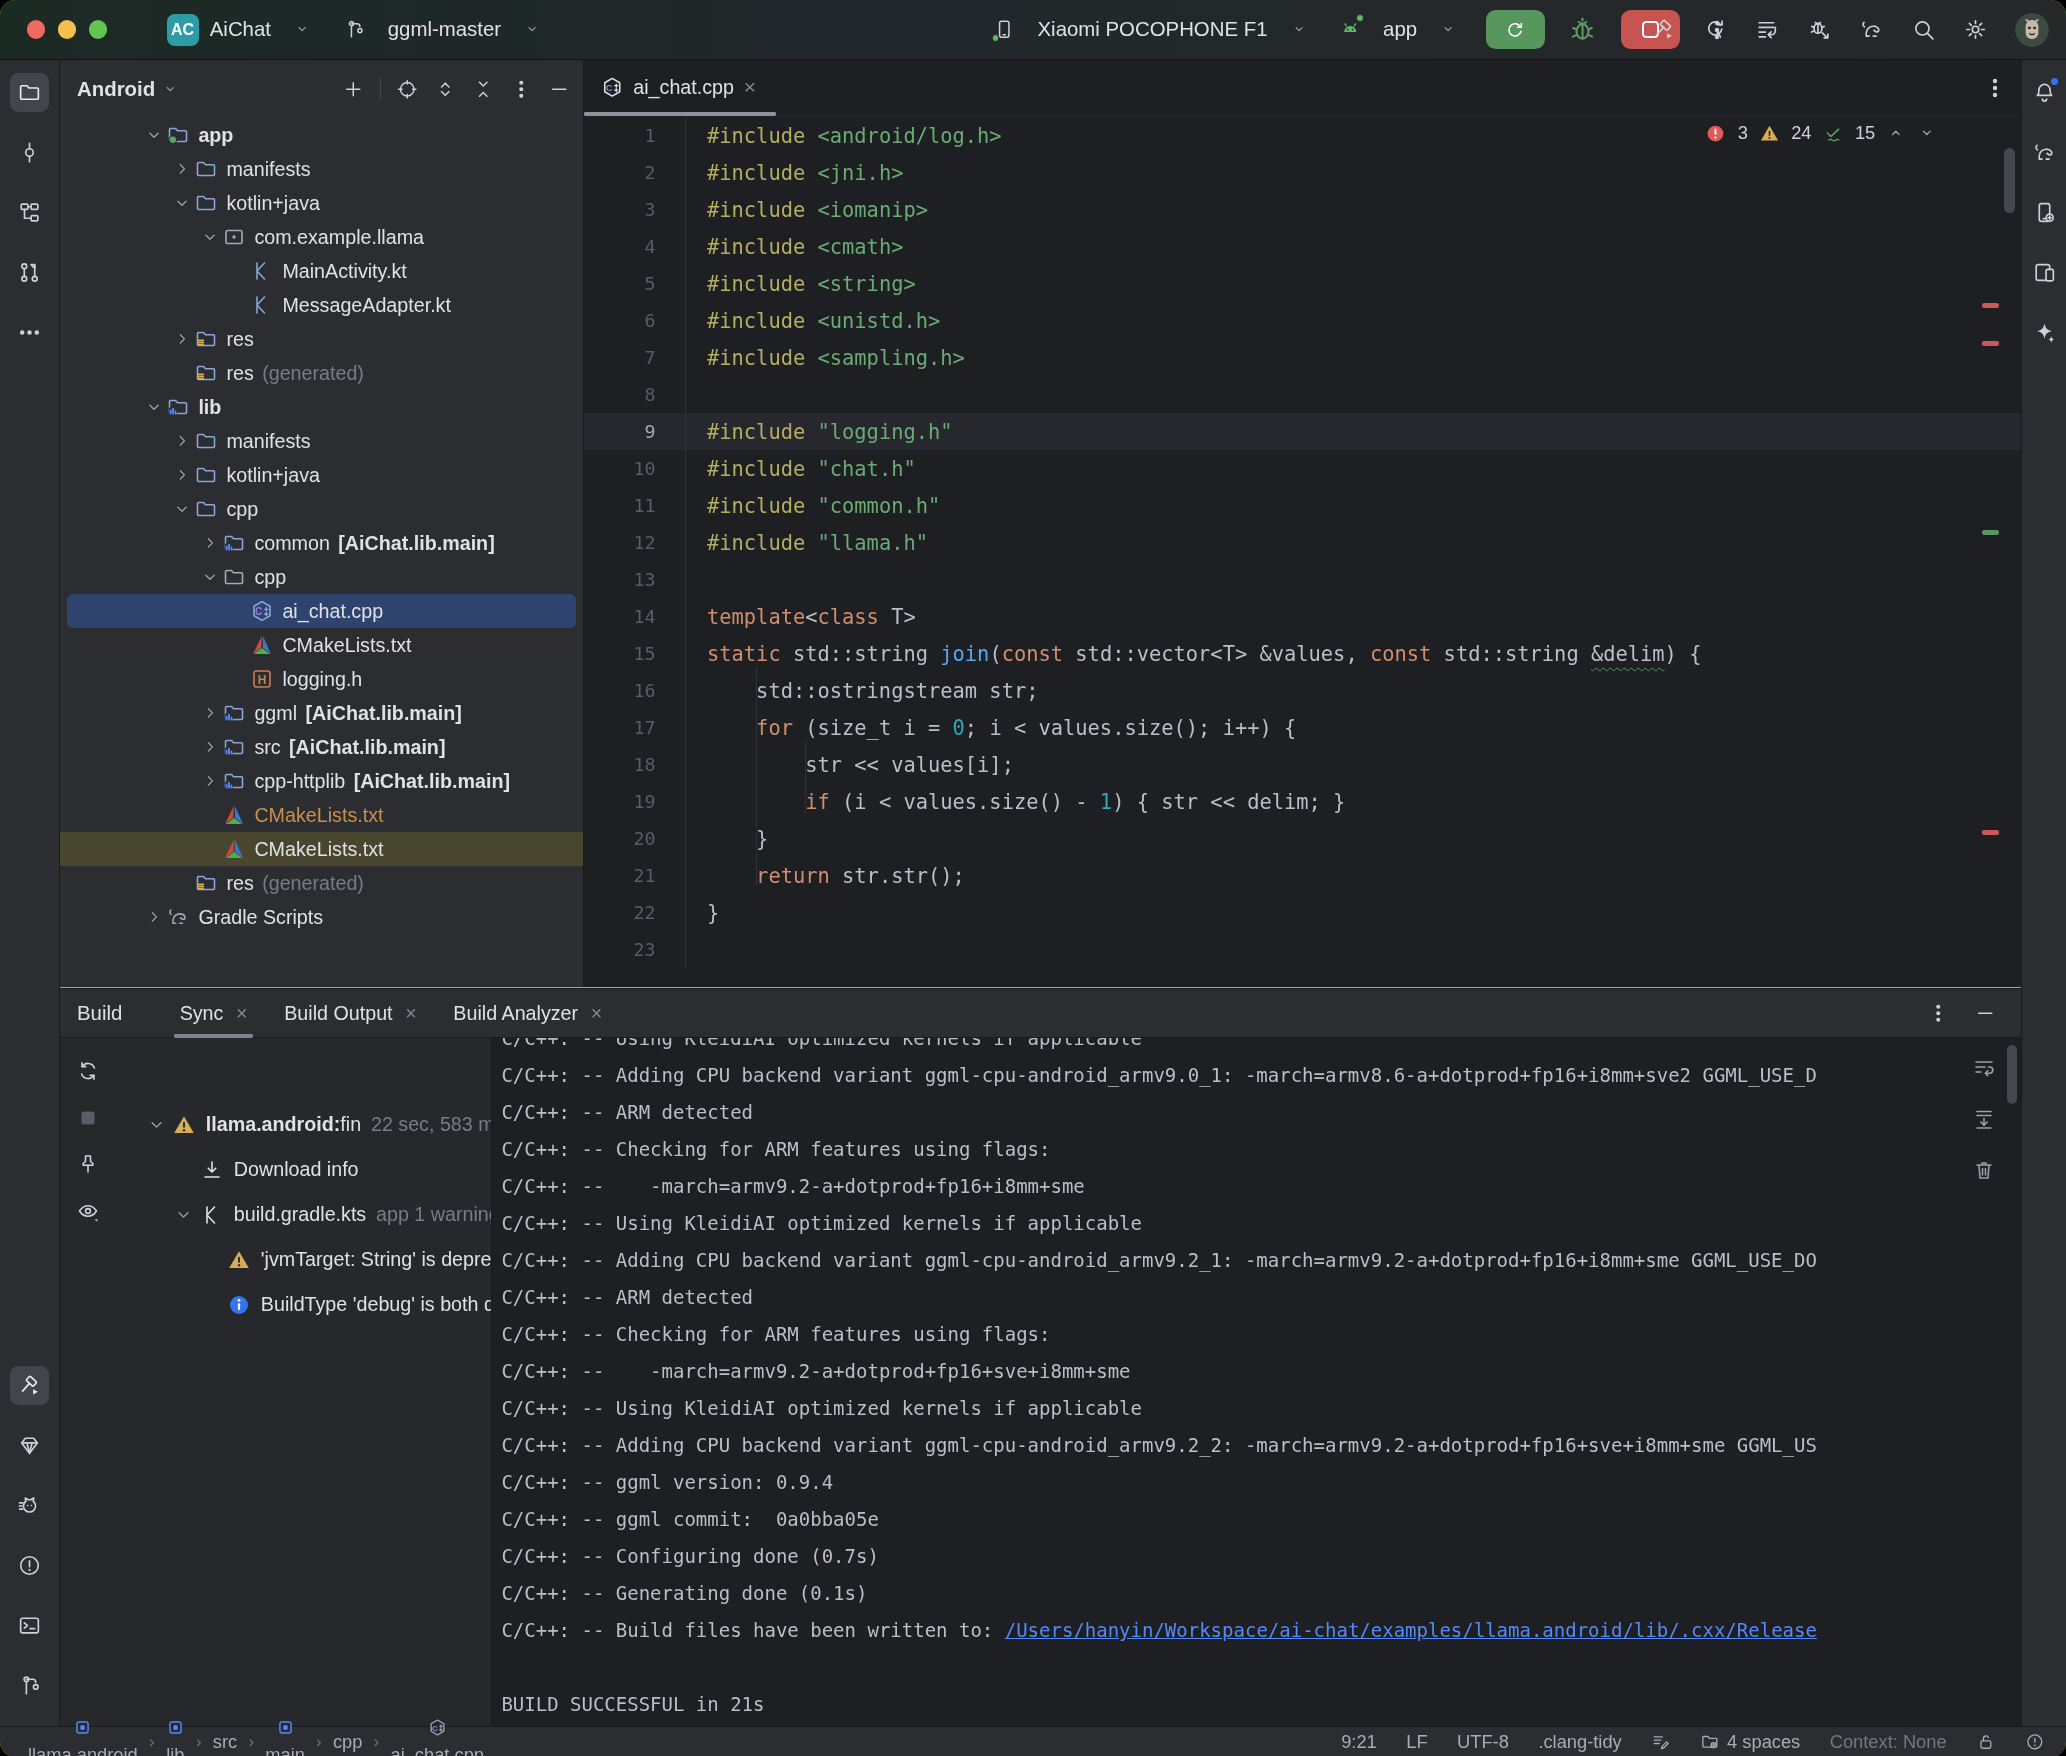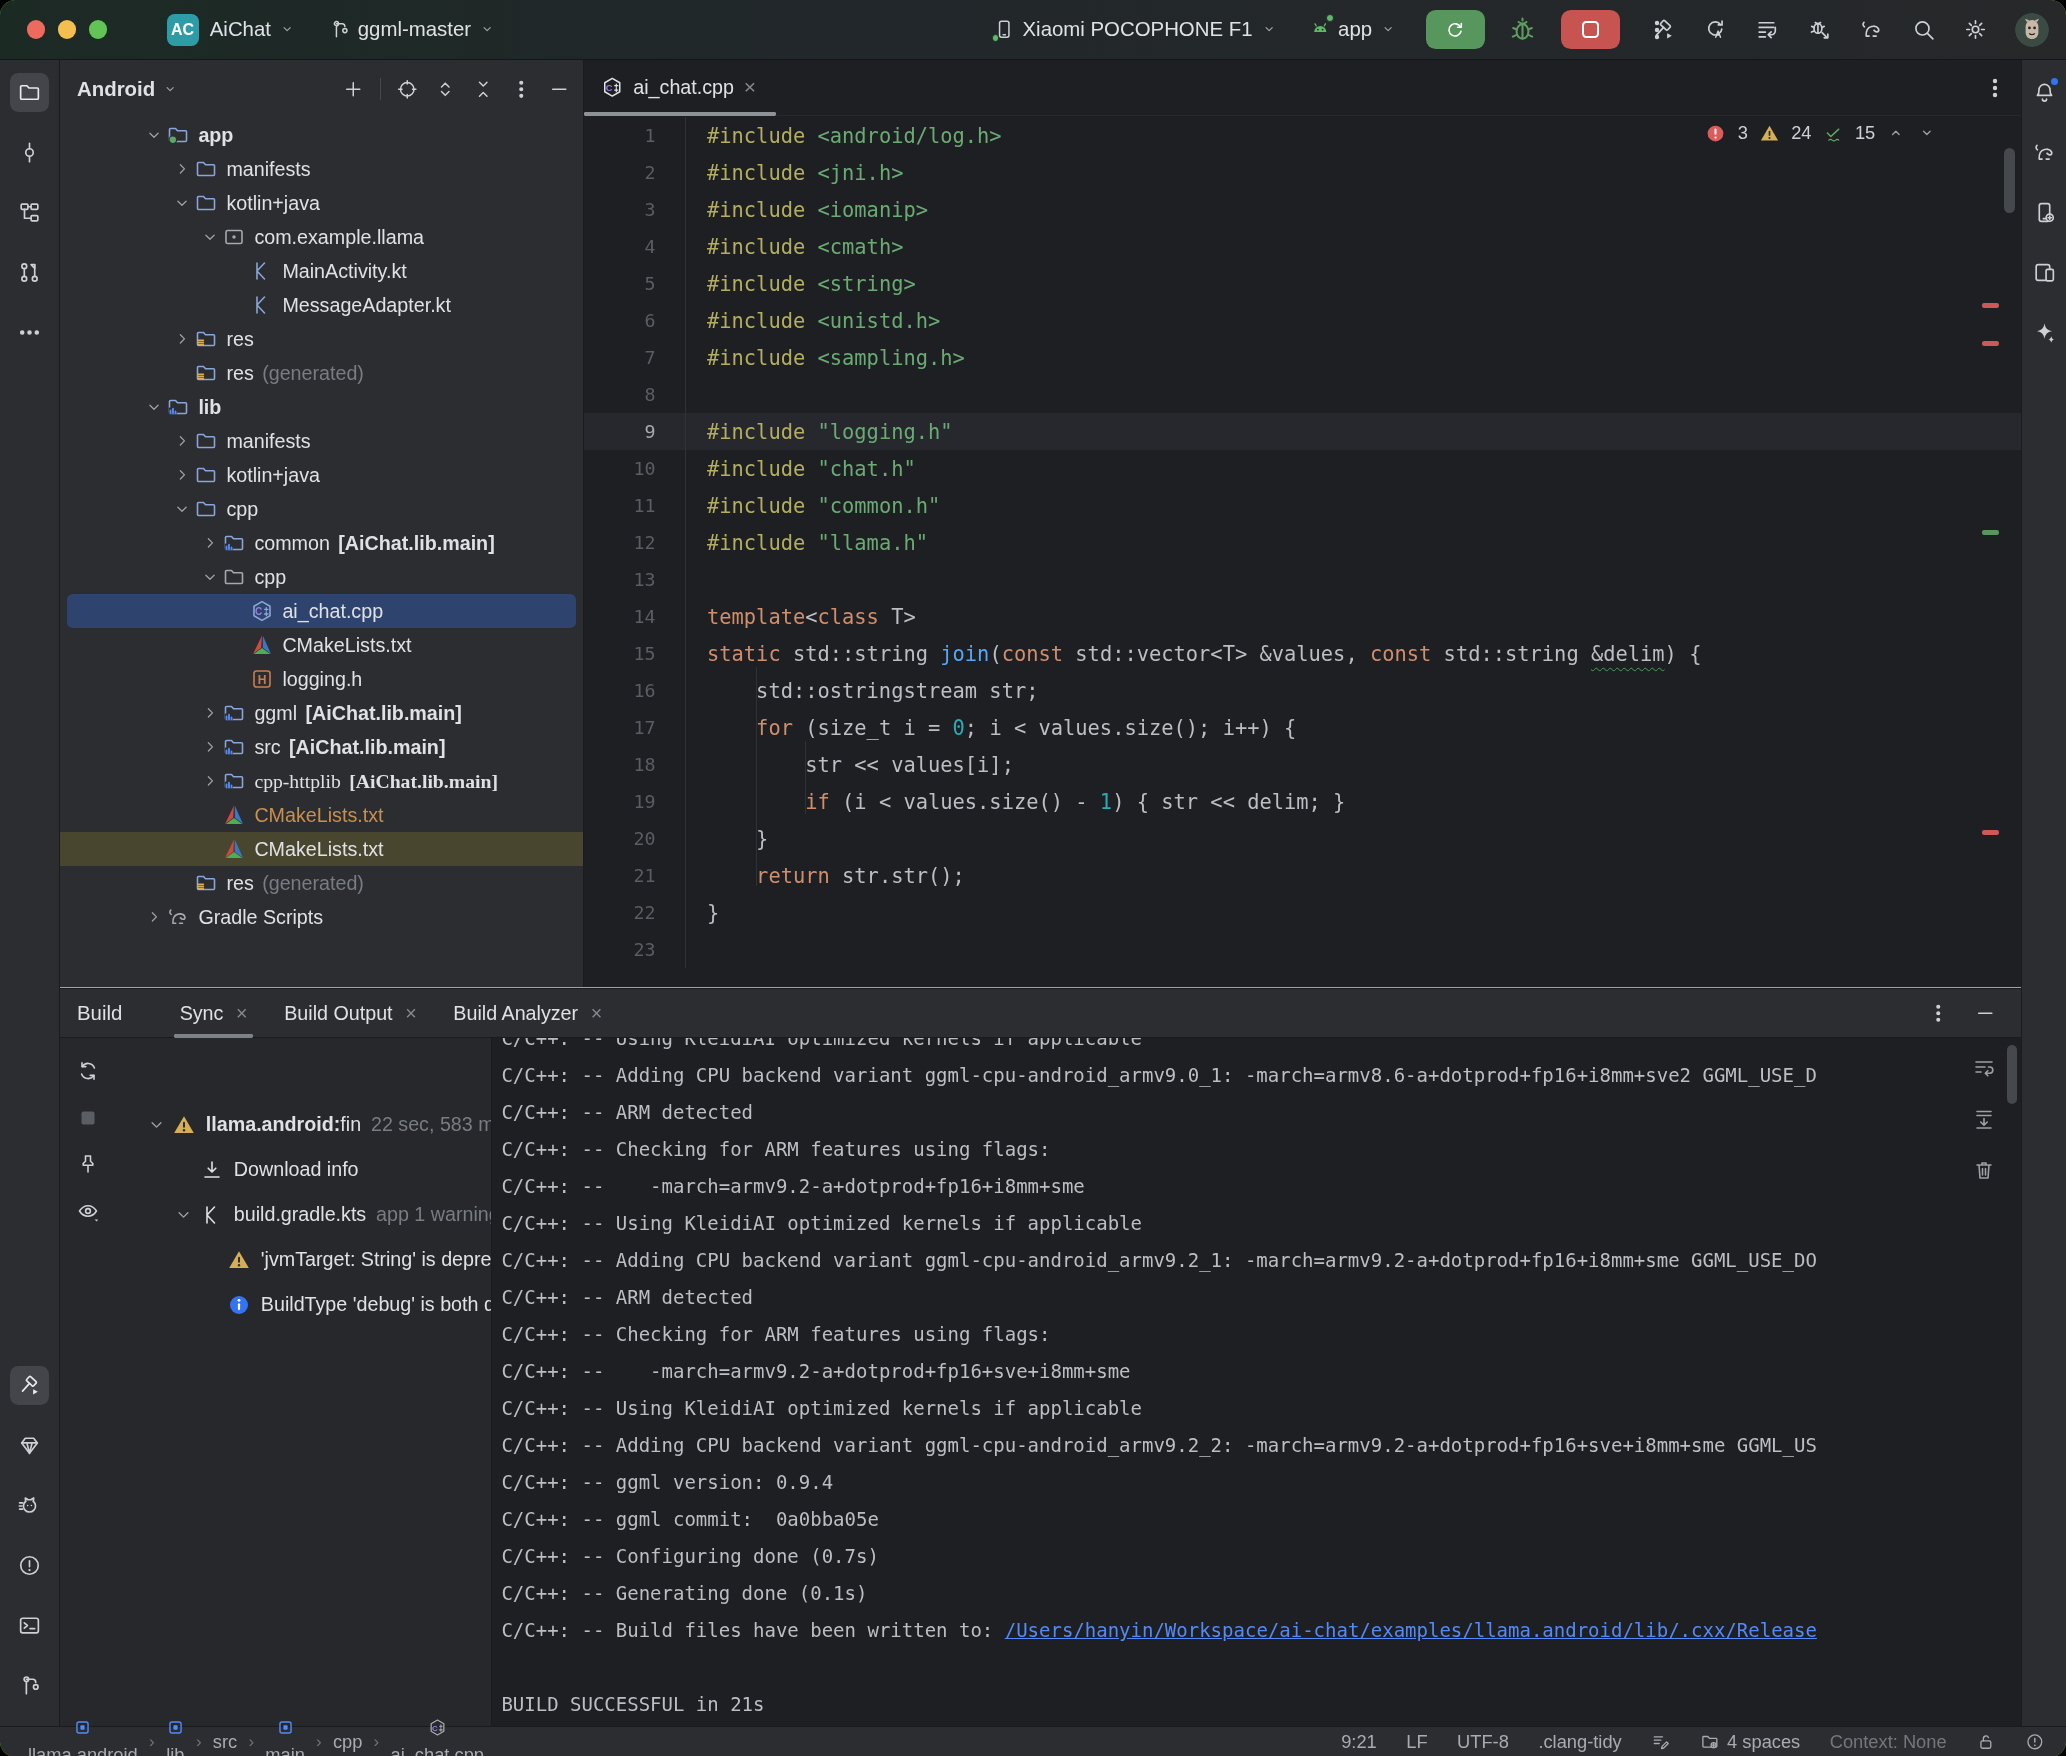--- a/index.html
+++ b/index.html
@@ -12,21 +12,21 @@
 
   
   #titlebar{position:absolute;top:0;left:0;right:0;height:60px;
     background:linear-gradient(90deg,#1C2A24 0%,#21272A 38%,#26282A 100%);
     display:flex;align-items:center;border-bottom:0.7px solid #141517;}
   .lights{display:flex;gap:12.7px;padding:0 18.3px 0 27px;}
   .light{width:18.3px;height:18.3px;border-radius:50%;}
   .light.r{background:#EC6A5E}.light.y{background:#F4BF4F}.light.g{background:#61C454}
   .badge{width:32px;height:32px;border-radius:7.7px;background:#2E9CA6;color:#fff;font-weight:bold;
     font-size:16px;display:flex;align-items:center;justify-content:center;margin-left:41px;}
-  .tb-item{display:flex;align-items:center;gap:7px;font-size:20.4px;color:#DFE1E5;}
+  .tb-item{display:flex;align-items:center;gap:22px;font-size:20.4px;color:#DFE1E5;}
   .tb-chev{width:18.3px;height:18.3px;color:#9DA0A6;}
   .tb-dim-ic{width:22.5px;height:22.5px;color:#CED0D6;position:relative;}
   .gdot{position:absolute;width:7.7px;height:7.7px;border-radius:50%;background:#5FB865;border:1.4px solid #21272A;}
   .tb-center{position:absolute;left:993px;display:flex;align-items:center;gap:9.8px;}
   .runbtn{width:59px;height:39px;border-radius:9.8px;background:#57965C;display:flex;align-items:center;justify-content:center;margin-left:18.3px;}
   .runbtn .ic{width:24px;height:24px;color:#fff;}
   .bugbtn{width:31px;height:31px;color:#5C9C5F;margin-left:12.7px;}
   .stopbtn{width:59px;height:39px;border-radius:9.8px;background:#C75450;display:flex;align-items:center;justify-content:center;margin-left:12.7px;}
   .stopsq{width:17px;height:17px;border:2.5px solid #fff;border-radius:4.2px;}
   .tb-right{position:absolute;right:17px;display:flex;align-items:center;gap:27px;}
@@ -852,21 +852,21 @@
               <g fill="none" stroke="currentColor" stroke-width="1.6" stroke-linecap="round" stroke-linejoin="round">
                 <path d="M3.5 6.5c0-.6.4-1 1-1h5l2 2.2h8c.6 0 1 .4 1 1v8.8c0 .6-.4 1-1 1h-15c-.6 0-1-.4-1-1z"></path>
                 <rect x="2.8" y="12.6" width="8" height="6.8" rx="1" fill="#2B2D30" stroke="none"></rect>
                 <path d="M4.5 18.4v-3M7 18.4v-4.6M9.5 18.4v-2" stroke="#548AF7" stroke-width="1.9"></path>
               </g>
             </svg>
           </span>
           <span class="">src</span>
           <span class="sfxb">[AiChat.lib.main]</span>
         </div>
-        <div class="tree-row" style="padding-left: 138px; font-family: Liberation Serif, serif;">
+        <div class="tree-row" style="padding-left: 138px;">
           <span class="ic chev">
             <svg viewBox="0 0 24 24">
               <g fill="none" stroke="currentColor" stroke-width="1.6" stroke-linecap="round" stroke-linejoin="round">
                 <path d="M10 7l5 5-5 5"></path>
               </g>
             </svg>
           </span>
           <span class="ic ticon c-blue">
             <svg viewBox="0 0 24 24">
               <g fill="none" stroke="currentColor" stroke-width="1.6" stroke-linecap="round" stroke-linejoin="round">

